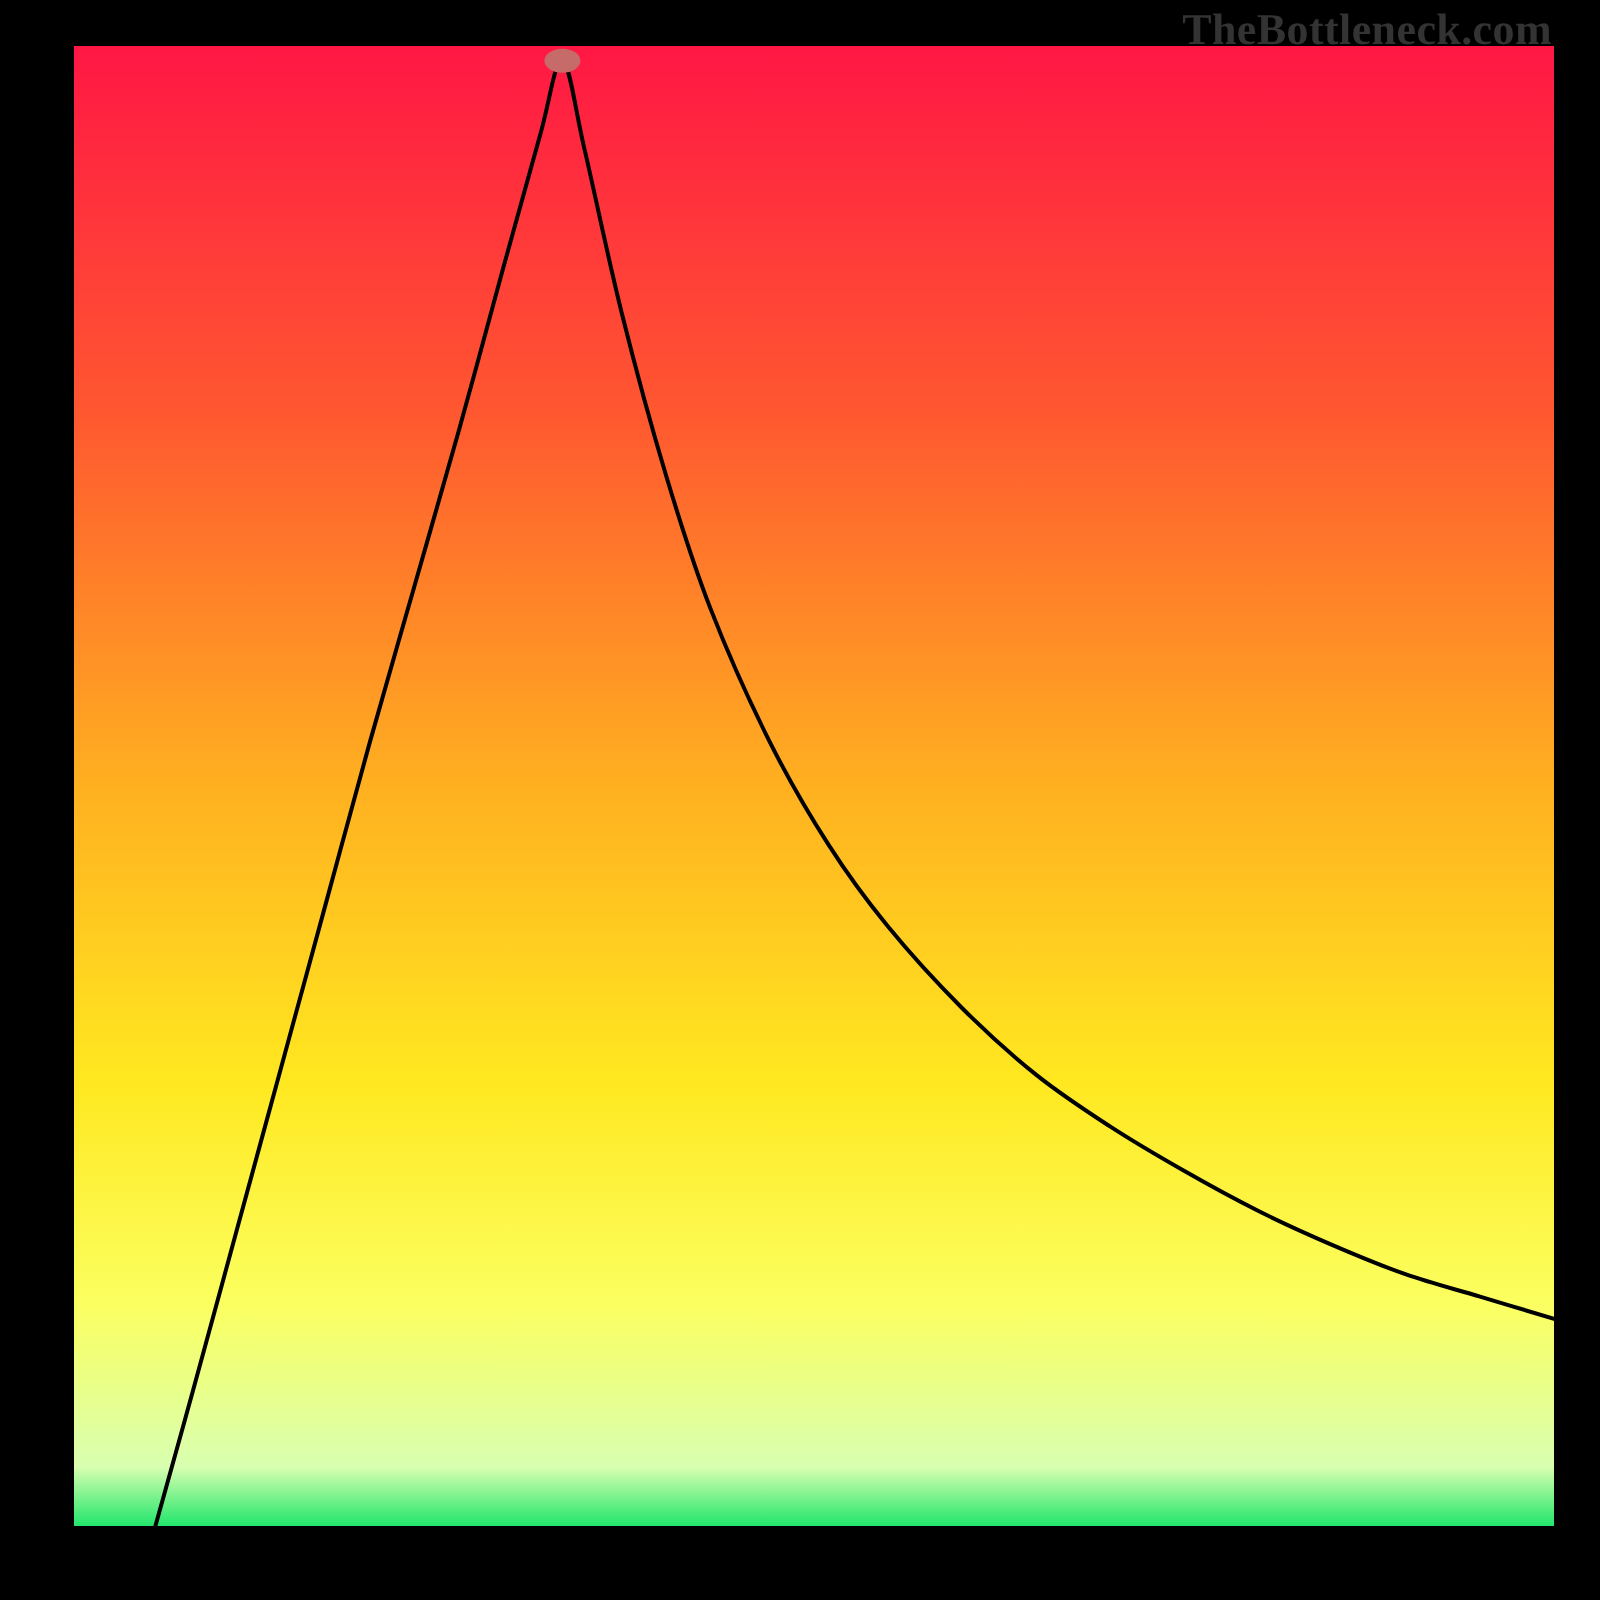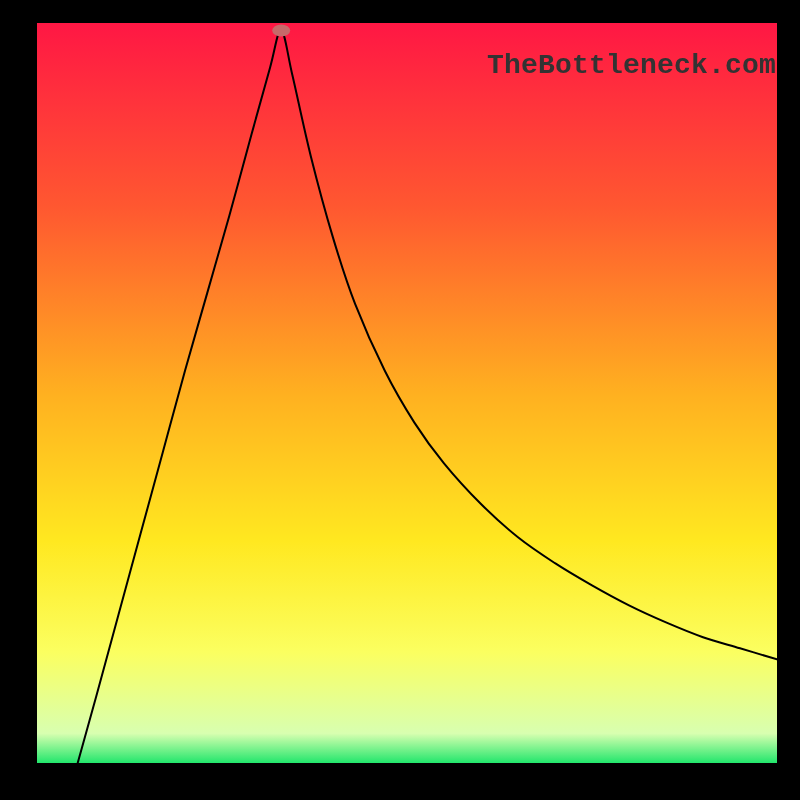--- a/index.html
+++ b/index.html
@@ -14,26 +14,25 @@
     position: absolute;
     left: 37px;
     top: 23px;
     width: 740px;
     height: 740px;
   }
   .watermark {
     position: absolute;
     top: 2px;
     right: 24px;
-    font-family: Liberation Mono, monospace;
-    font-size: 28px;
+    font-family: Liberation Serif, serif;
+    font-size: 22px;
     font-weight: bold;
     color: #333;
     letter-spacing: 0.2px;
-    margin-top: 48px;
   }
 </style>
 </head>
 <body>
 
 <div class="canvas">
   <svg class="plot" viewBox="0 0 740 740" preserveAspectRatio="none">
     <defs>
       <linearGradient id="bg" x1="0" y1="0" x2="0" y2="1">
           <stop offset="0%" stop-color="#ff1744"></stop>

